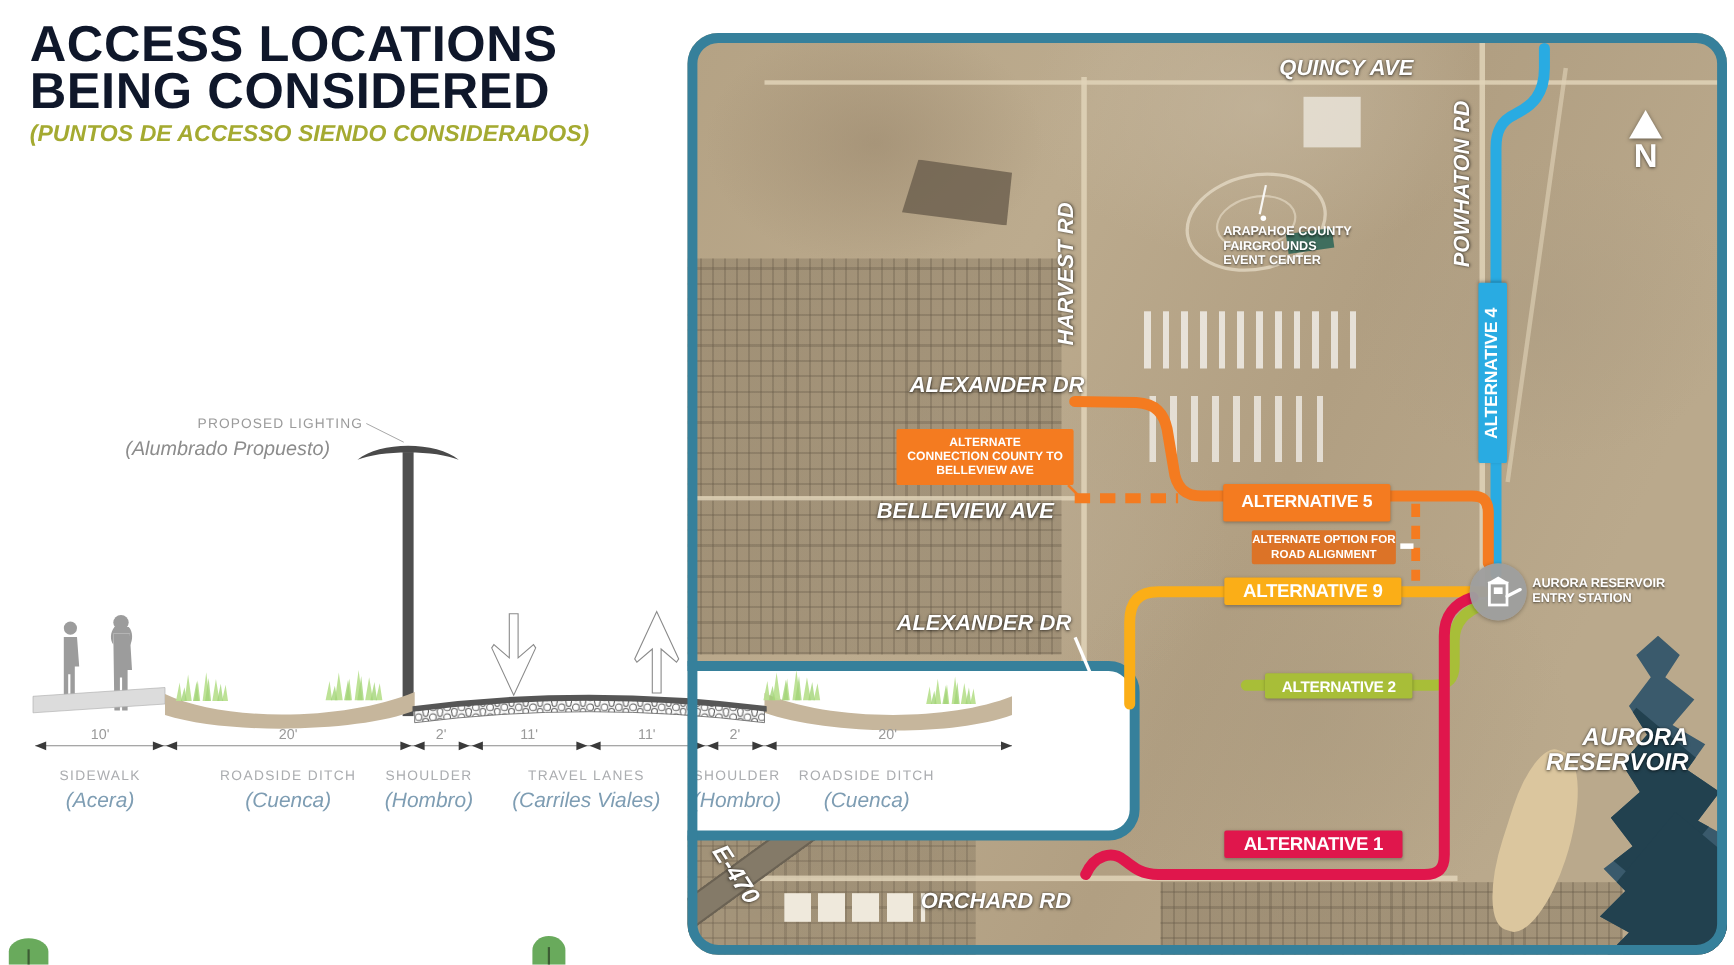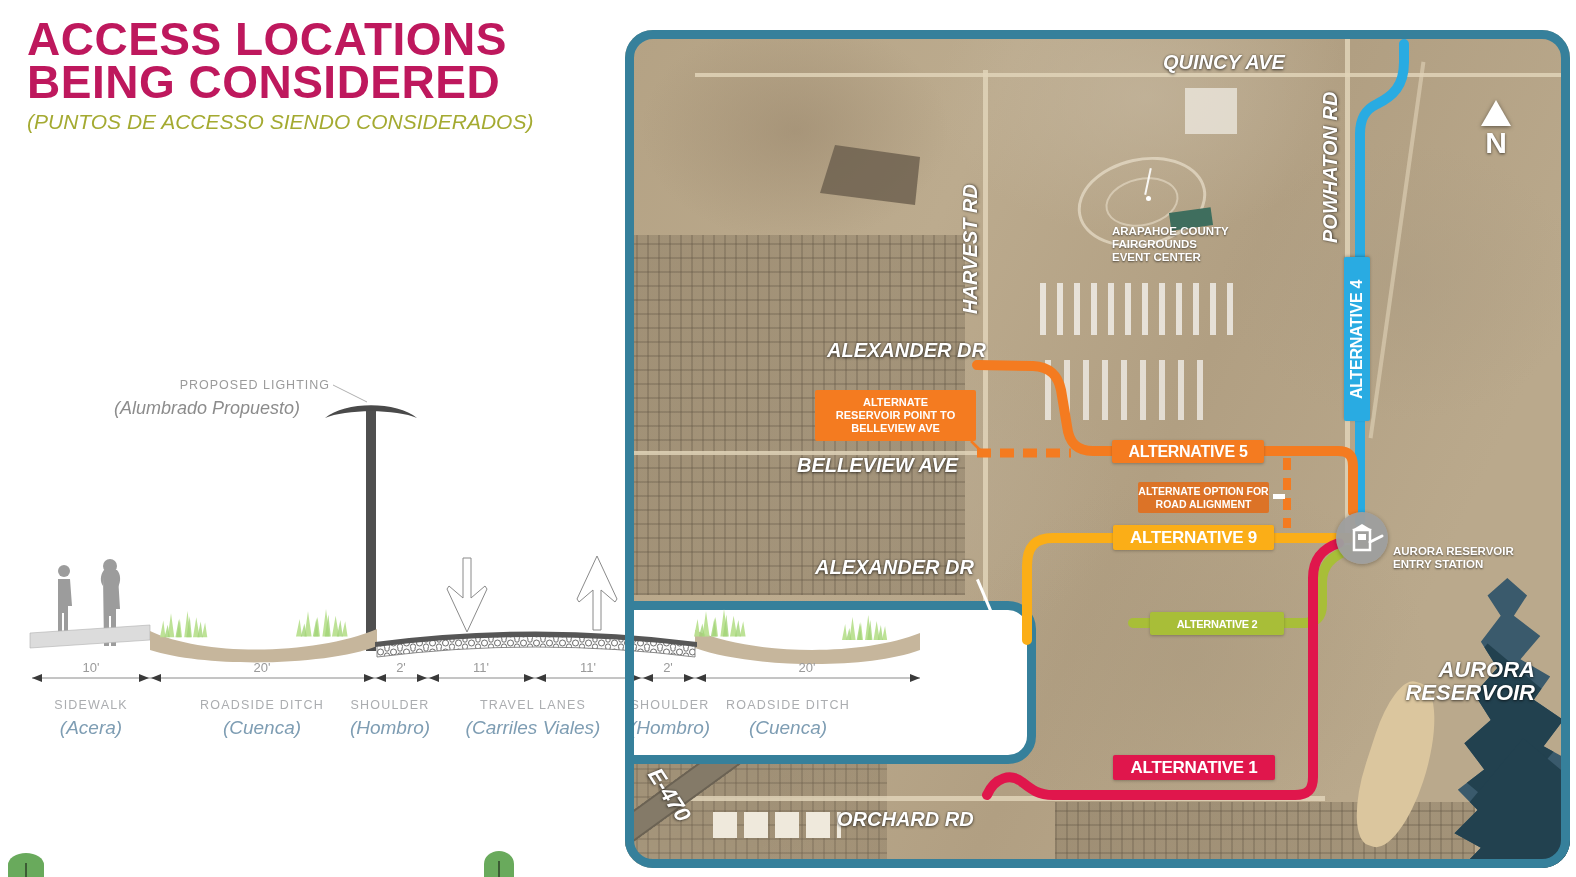--- a/index.html
+++ b/index.html
@@ -2,22 +2,22 @@
 <html><head>
 <meta charset="utf-8">
 <style>
   html,body{margin:0;padding:0;}
   body{width:1576px;height:877px;position:relative;overflow:hidden;background:#ffffff;
        font-family:"Liberation Sans", sans-serif;}
   .abs{position:absolute;}
 
   
   #title{left:27px;top:18px;font-size:46px;line-height:0.93;font-weight:bold;
-         letter-spacing:0.5px;color:#be185d;white-space:pre-line;}
-  #subtitle{left:27px;top:110px;font-size:21px;font-style:italic;font-weight:normal;color:#A4AA31;}
+         letter-spacing:0.5px;color:#0f172a;white-space:pre-line;}
+  #subtitle{left:27px;top:110px;font-size:21px;font-style:italic;font-weight:bold;color:#A4AA31;}
 
   
   #map{left:625px;top:30px;width:945px;height:838px;border-radius:28px;overflow:hidden;
        background:linear-gradient(115deg,#b4a284 0%,#bcab8e 30%,#b19f82 55%,#baa98c 80%);}
   #map-frame{left:625px;top:30px;width:945px;height:838px;border-radius:28px;
        border:9px solid #36809B;box-sizing:border-box;pointer-events:none;z-index:40;}
   .terrain{inset:0;background-image:
      radial-gradient(220px 160px at 18% 12%, rgba(150,131,105,.5), transparent 70%),
      radial-gradient(300px 200px at 55% 8%, rgba(198,184,160,.6), transparent 70%),
      radial-gradient(260px 200px at 82% 30%, rgba(172,156,130,.5), transparent 70%),
@@ -25,21 +25,21 @@
      radial-gradient(340px 260px at 60% 75%, rgba(167,151,124,.45), transparent 70%),
      radial-gradient(240px 180px at 10% 85%, rgba(158,144,120,.5), transparent 70%);}
   .housing{background:
      repeating-linear-gradient(90deg, rgba(97,85,68,.30) 0 2px, transparent 2px 11px),
      repeating-linear-gradient(0deg, rgba(97,85,68,.30) 0 2px, transparent 2px 14px),
      linear-gradient(rgba(143,128,104,.55), rgba(143,128,104,.55));}
   .road{background:rgba(224,211,185,.85);}
   .map-label{color:#fff;font-weight:bold;font-style:italic;white-space:pre-line;
      text-shadow:0 1px 3px rgba(0,0,0,.6),0 0 2px rgba(0,0,0,.35);z-index:25;}
   .map-label-sm{color:#fff;font-weight:bold;white-space:pre-line;line-height:1.15;
-     text-shadow:0 1px 2px rgba(0,0,0,.6);z-index:25;margin-top:20px;}
+     text-shadow:0 1px 2px rgba(0,0,0,.6);z-index:25;}
   .vtext{display:flex;align-items:center;justify-content:center;
      writing-mode:vertical-rl;transform:rotate(180deg);}
   .altbox{display:flex;align-items:center;justify-content:center;color:#fff;font-weight:bold;
      letter-spacing:-0.3px;border-radius:2px;z-index:30;box-shadow:0 1px 3px rgba(0,0,0,.25);}
   .callout{display:flex;align-items:center;justify-content:center;text-align:center;color:#fff;
      font-weight:bold;white-space:pre-line;border-radius:2px;z-index:30;line-height:1.2;}
   #routes{left:0;top:0;z-index:20;pointer-events:none;}
   #entry-circle{left:711px;top:482px;width:52px;height:52px;border-radius:50%;
      background:rgba(158,158,158,.96);z-index:26;box-shadow:0 1px 4px rgba(0,0,0,.3);}
   .tree{background:#69aa5c;border-radius:50% 50% 0 0;z-index:5;}
@@ -129,27 +129,27 @@
   <div class="abs map-label-sm" style="left:487px;top:175px;font-size:11.5px;">ARAPAHOE COUNTY
 FAIRGROUNDS
 EVENT CENTER</div>
   <div class="abs map-label" style="left:770px;top:628px;width:140px;font-size:22px;text-align:right;line-height:1.05;">AURORA
 RESERVOIR</div>
 
   <div class="abs" id="compass-tri"></div>
   <div class="abs" id="compass-n">N</div>
 
   <div class="abs altbox" style="left:488px;top:725px;width:162px;height:25px;font-size:17px;background:#E0164C;">ALTERNATIVE 1</div>
-  <div class="abs altbox" style="left:525px;top:582px;width:134px;height:23px;font-size:11px;background:#A8BE38;">ALTERNATIVE 2</div>
+  <div class="abs altbox" style="left:525px;top:582px;width:134px;height:23px;font-size:14px;background:#A8BE38;">ALTERNATIVE 2</div>
   <div class="abs altbox" style="left:488px;top:495px;width:161px;height:25px;font-size:17px;background:#FBAE17;">ALTERNATIVE 9</div>
   <div class="abs altbox vtext" style="left:719px;top:227px;width:26px;height:164px;font-size:16px;background:#29ABE2;">ALTERNATIVE 4</div>
-  <div class="abs altbox" style="left:487px;top:410px;width:152px;height:23px;font-size:16px;background:#F47B20;">ALTERNATIVE 5</div>
+  <div class="abs altbox" style="left:487px;top:410px;width:152px;height:34px;font-size:16px;background:#F47B20;">ALTERNATIVE 5</div>
 
   <div class="abs callout" style="left:190px;top:360px;width:161px;height:51px;font-size:11px;background:#F47B20;">ALTERNATE
-RESERVOIR POINT TO
+CONNECTION COUNTY TO
 BELLEVIEW AVE</div>
   <div class="abs callout" style="left:513px;top:452px;width:131px;height:31px;font-size:10.5px;background:#DC7327;">ALTERNATE OPTION FOR
 ROAD ALIGNMENT</div>
   <div class="abs" style="left:648px;top:464px;width:12px;height:5px;background:#fff;z-index:30;"></div>
 
   <div class="abs" id="entry-circle">
     <svg width="52" height="52" viewBox="0 0 52 52">
       <path d="M16,18 L26,12 L36,18 Z" fill="#fff"></path>
       <rect x="18" y="18" width="16" height="20" fill="none" stroke="#fff" stroke-width="2.5"></rect>
       <rect x="22" y="22" width="8" height="6" fill="#fff"></rect>

